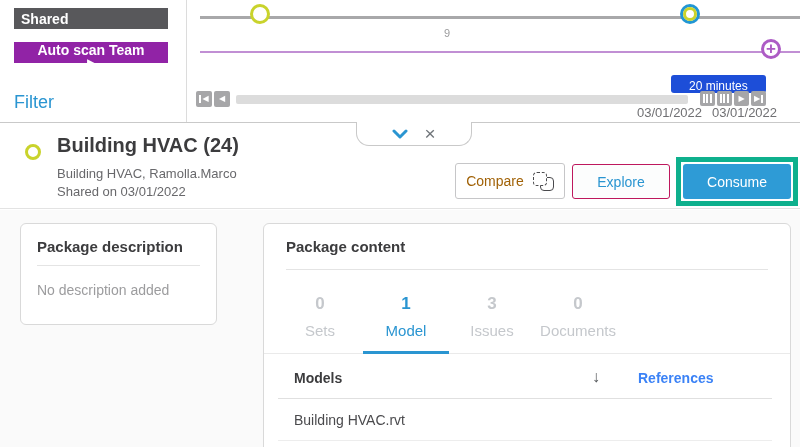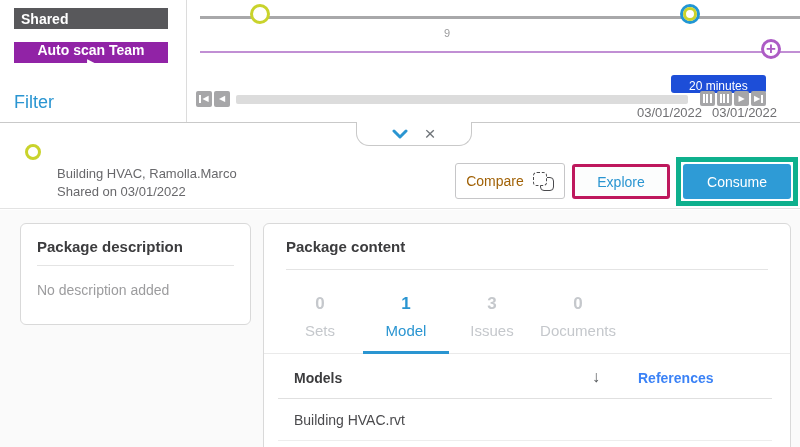--- a/index.html
+++ b/index.html
@@ -74,31 +74,31 @@
   .compare-btn { position:absolute; left:455px; top:40px; width:110px; height:36px;
                  background:#fff; border:1px solid #c6c6c8; border-radius:3px;
                  font-size:14px; color:#a16207; display:flex; align-items:center;
                  justify-content:center; gap:9px; cursor:pointer; font-family:inherit; }
   .cmp-icon { position:relative; width:21px; height:19px; display:inline-block; }
   .cmp-back { position:absolute; right:0; bottom:0; width:14px; height:14px;
               border:1.6px solid #4a4a4d; border-radius:4px; }
   .cmp-front { position:absolute; left:0; top:0; width:14px; height:14px;
                border:1.6px dashed #4a4a4d; border-radius:4px; background:#fff; }
   .explore-btn { position:absolute; left:572px; top:41px; width:98px; height:35px;
-                 background:#fcfdfd; border:3px solid #be185d; border-radius:3px;
+                 background:#fcfdfd; border:1px solid #be185d; border-radius:3px;
                  font-size:14px; color:#2a95d1; cursor:pointer; font-family:inherit; }
   .consume-wrap { position:absolute; left:676px; top:34px; border:5px solid #0eb08d;
                   padding:2px; background:#fff; }
   .consume-btn { width:108px; height:35px; background:#2e9bd6; border:none; border-radius:3px;
                  color:#fff; font-size:14px; cursor:pointer; font-family:inherit; }
 
   
   .content-section { position:absolute; left:0; top:210px; width:800px; height:237px; background:#fafafa; }
   .card { position:absolute; background:#fff; border:1px solid #d9d9d9; border-radius:6px; }
-  .desc-card { left:20px; top:13px; width:231px; height:102px; }
+  .desc-card { left:20px; top:13px; width:197px; height:102px; }
   .card-title { position:absolute; left:16px; top:14px; font-size:15px; font-weight:700; color:#3c3c3e; }
   .desc-divider { position:absolute; left:16px; right:16px; top:41px; border-top:1px solid #e4e4e4; }
   .desc-empty { position:absolute; left:16px; top:58px; font-size:14px; color:#9c9c9e; }
 
   .content-card { left:263px; top:13px; width:528px; height:240px; overflow:hidden; }
   .content-card .card-title { left:22px; }
   .content-divider { position:absolute; left:22px; right:22px; top:45px; border-top:1px solid #e4e4e4; }
 
   .tabs-row { position:absolute; left:13px; top:70px; display:flex; }
   .tab-col { width:86px; text-align:center; cursor:pointer; }
@@ -175,20 +175,21 @@
 
   <div class="tab-notch">
     <svg class="chevron-down" viewBox="0 0 16 10">
       <polyline points="2,2 8,8 14,2" fill="none" stroke="#2a95d1" stroke-width="3" stroke-linecap="round" stroke-linejoin="round"></polyline>
     </svg>
     <span class="close-x">×</span>
   </div>
 
   <div class="header-section">
     <div class="status-circle"></div>
+    <div class="pkg-title">Building HVAC (24)</div>
     <div class="pkg-subtitle">Building HVAC, Ramolla.Marco</div>
     <div class="pkg-shared">Shared on 03/01/2022</div>
 
     <button class="compare-btn">
       <span>Compare</span>
       <span class="cmp-icon">
         <span class="cmp-back"></span>
         <span class="cmp-front"></span>
       </span>
     </button>

